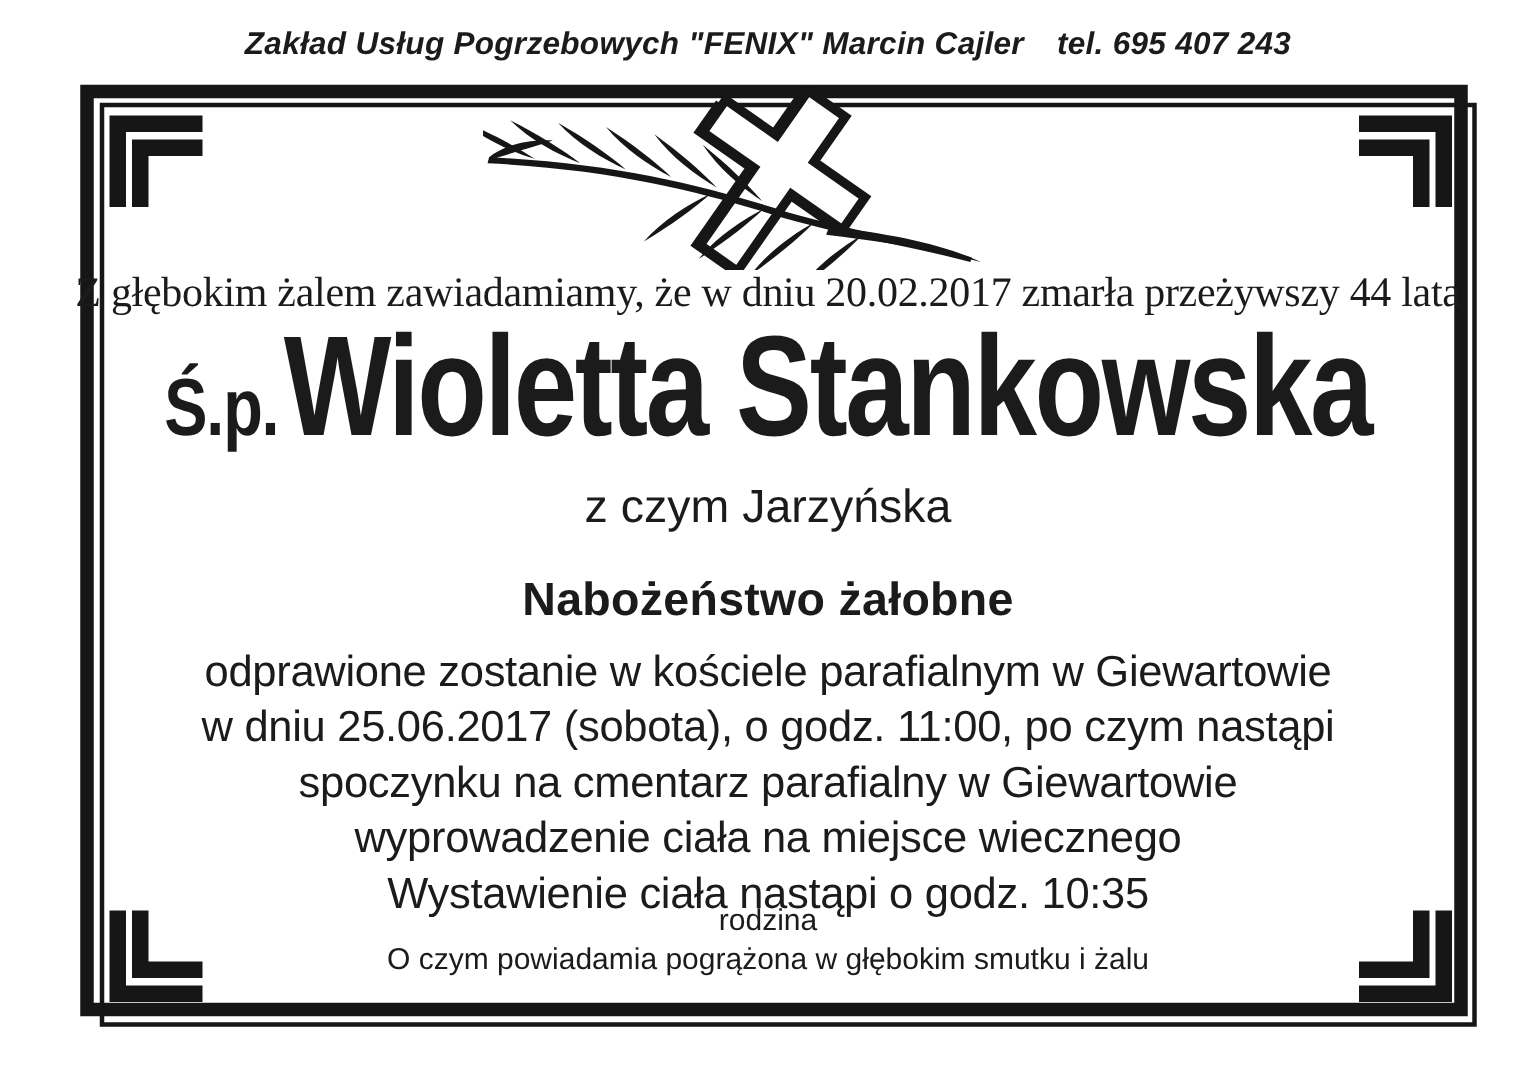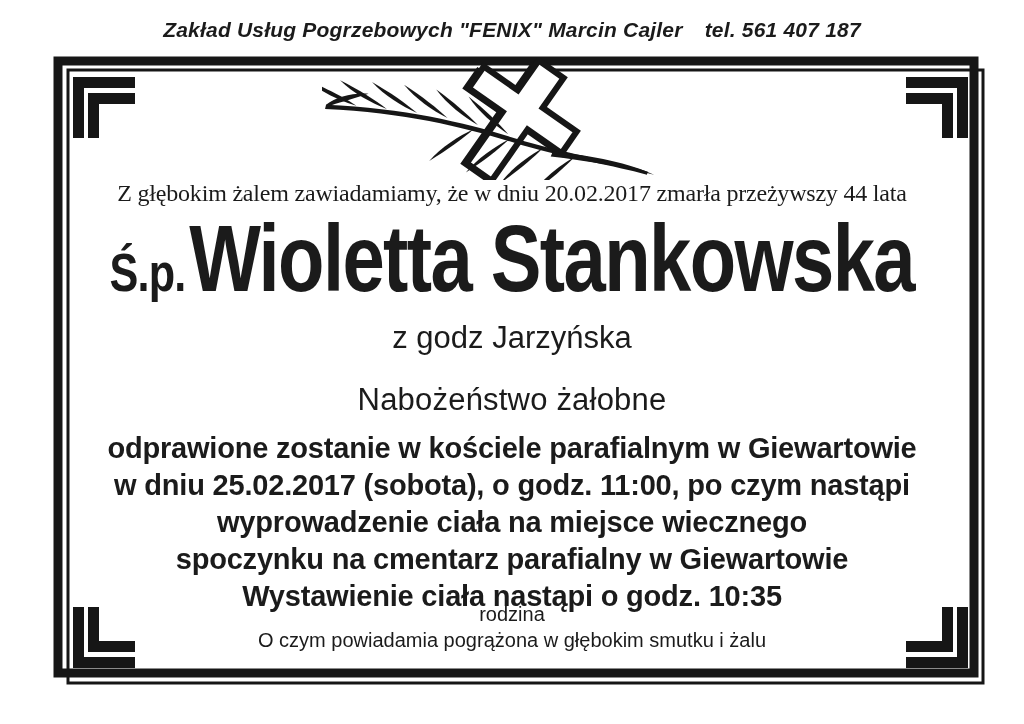--- a/index.html
+++ b/index.html
@@ -17,21 +17,21 @@
     display:flex;justify-content:center;align-items:baseline;gap:22px;
     font-size:21px;font-weight:bold;font-style:italic;
     white-space:nowrap;letter-spacing:0.2px;
   }
   .vendor .addr{word-spacing:6px;}
 
   
   .announce{
     top:180px;
     font-family:"Liberation Serif",serif;
-    font-size:24px;letter-spacing:-0.2px;white-space:nowrap;
+    font-size:28px;letter-spacing:-0.2px;white-space:nowrap;
   }
 
   
   .nameline{
     top:214px;height:100px;line-height:88px;white-space:nowrap;
   }
   .nameline .squeeze{
     display:inline-block;transform:scaleX(0.80);transform-origin:50% 50%;
     white-space:nowrap;
   }
@@ -41,41 +41,41 @@
   .bigname{
     font-size:95px;font-weight:bold;letter-spacing:-2px;
   }
 
   .maiden{
     top:320px;font-size:31px;white-space:nowrap;
   }
   .maiden .mname{font-weight:normal;}
 
   .service-heading{
-    top:382px;font-size:31px;font-weight:normal;letter-spacing:0.2px;
+    top:382px;font-size:31px;font-weight:bold;letter-spacing:0.2px;
   }
 
   .service{
-    top:430px;font-size:29px;line-height:37px;letter-spacing:-0.2px;font-weight:bold;
+    top:430px;font-size:29px;line-height:37px;letter-spacing:-0.2px;
   }
 
   .closing{
     top:601px;font-size:20px;line-height:26px;
   }
 
   svg{display:block;}
   .frame-svg{top:0;left:0;pointer-events:none;}
   .emblem-svg{top:58px;left:322px;}
 </style>
 </head>
 <body>
 
 <div class="abs vendor">
   <span>Zakład Usług Pogrzebowych "FENIX" Marcin Cajler</span>
-  <span>tel. 561 407 187</span>
+  <span>tel. 695 407 243</span>
 </div>
 
 <svg class="abs frame-svg" width="1024" height="724" viewBox="0 0 1024 724">
   <defs>
     <g id="corner-tl">
       <path d="M73,77 h62 v11 h-51 v50 h-11 z" fill="#161616"></path>
       <path d="M88,93 h47 v11 h-36 v34 h-11 z" fill="#161616"></path>
     </g>
   </defs>
   <rect x="58" y="61" width="916" height="612" fill="none" stroke="#161616" stroke-width="9"></rect>
@@ -115,30 +115,30 @@
 <div class="abs centered announce">Z głębokim żalem zawiadamiamy, że w dniu 20.02.2017 zmarła przeżywszy 44 lata</div>
 
 <div class="abs centered nameline">
   <span class="squeeze">
     <span class="honorific">Ś.p.</span>
     <span class="bigname">Wioletta Stankowska</span>
   </span>
 </div>
 
 <div class="abs centered maiden">
-  <span>z godz</span>
+  <span>z czym</span>
   <span class="mname">Jarzyńska</span>
 </div>
 
 <div class="abs centered service-heading">Nabożeństwo żałobne</div>
 
 <div class="abs centered service">
   <div>odprawione zostanie w kościele parafialnym w Giewartowie</div>
-  <div>w dniu 25.02.2017 (sobota), o godz. 11:00, po czym nastąpi</div>
+  <div>w dniu 25.06.2017 (sobota), o godz. 11:00, po czym nastąpi</div>
+  <div>spoczynku na cmentarz parafialny w Giewartowie</div>
   <div>wyprowadzenie ciała na miejsce wiecznego</div>
-  <div>spoczynku na cmentarz parafialny w Giewartowie</div>
   <div>Wystawienie ciała nastąpi o godz. 10:35</div>
 </div>
 
 <div class="abs centered closing">
   <div>rodzina</div>
   <div>O czym powiadamia pogrążona w głębokim smutku i żalu</div>
 </div>
 
 </body></html>

